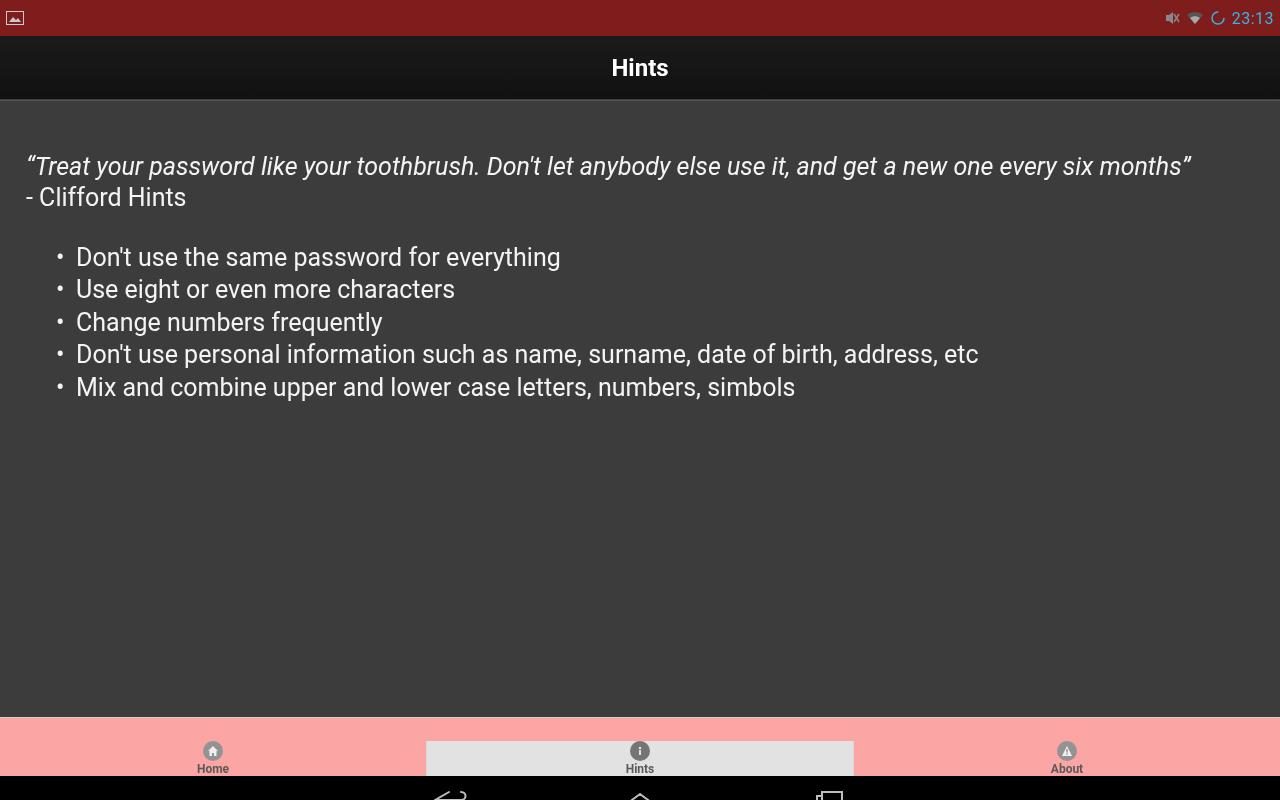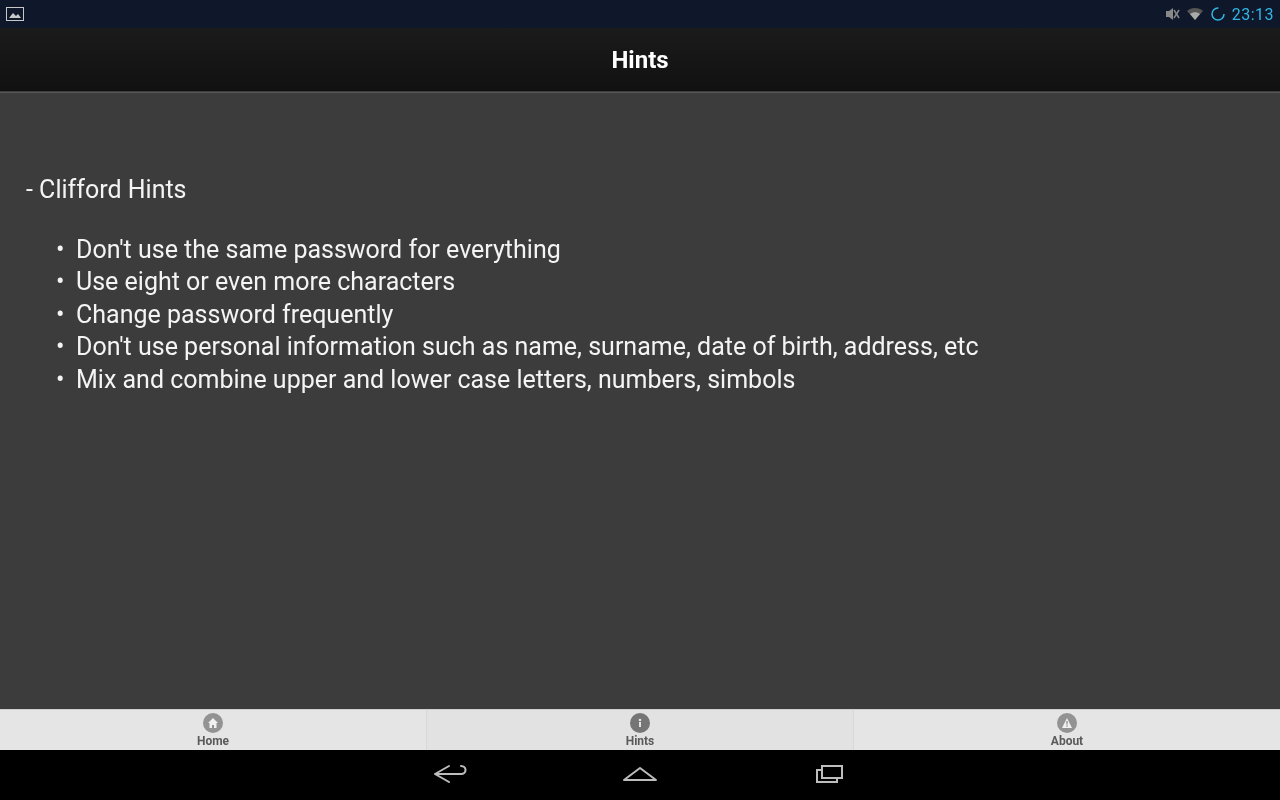--- a/index.html
+++ b/index.html
@@ -7,22 +7,22 @@
     width: 1280px;
     height: 800px;
     overflow: hidden;
     background: #000;
     font-family: "Roboto", "Helvetica Neue", Arial, sans-serif;
     -webkit-font-smoothing: antialiased;
   }
 
   
   .status-bar {
-    height: 28px;
-    background: #0f172a;
+    height: 36px;
+    background: #7f1d1d;
     display: flex;
     align-items: center;
     color: #c8c8c8;
     font-size: 12px;
     padding: 0 6px;
   }
   .status-bar .sb-left { display: flex; align-items: center; }
   .status-bar .sb-right { margin-left: auto; display: flex; align-items: center; gap: 6px; }
   .sb-clock { color: #33b5e5; font-size: 16px; letter-spacing: 0.5px; }
 
@@ -60,24 +60,25 @@
   }
   .hints-list li::before {
     content: "•";
     position: absolute;
     left: 0;
     color: #f4f4f4;
   }
 
   
   .tab-bar {
-    height: 41px;
-    background: #e5e5e5;
+    height: 59px;
+    background: #fca5a5;
     display: flex;
     border-top: 1px solid #d0d0d0;
+    align-items: flex-end;
   }
   .tab {
     flex: 1;
     display: flex;
     flex-direction: column;
     align-items: center;
     justify-content: center;
     font-size: 12px;
     color: #757575;
     cursor: pointer;
@@ -145,27 +146,27 @@
     <span class="sb-clock">23:13</span>
   </div>
 </div>
 
 <div class="app-bar">
   <div class="app-bar-title">Hints</div>
 </div>
 
 <div class="content">
   <div class="quote">
-    <br>
+    <span class="q-text">“Treat your password like your toothbrush. Don't let anybody else use it, and get a new one every six months”</span><br>
     <span>- Clifford Hints</span>
   </div>
   <ul class="hints-list">
     <li>Don't use the same password for everything</li>
     <li>Use eight or even more characters</li>
-    <li>Change password frequently</li>
+    <li>Change numbers frequently</li>
     <li>Don't use personal information such as name, surname, date of birth, address, etc</li>
     <li>Mix and combine upper and lower case letters, numbers, simbols</li>
   </ul>
 </div>
 
 <div class="tab-bar">
   <div class="tab">
     <div class="tab-icon">
       <svg width="12" height="12" viewBox="0 0 12 12">
           <path d="M6 1 L11 6 L9.5 6 L9.5 11 L7 11 L7 8 L5 8 L5 11 L2.5 11 L2.5 6 L1 6 Z" fill="#f0f0f0"></path>

